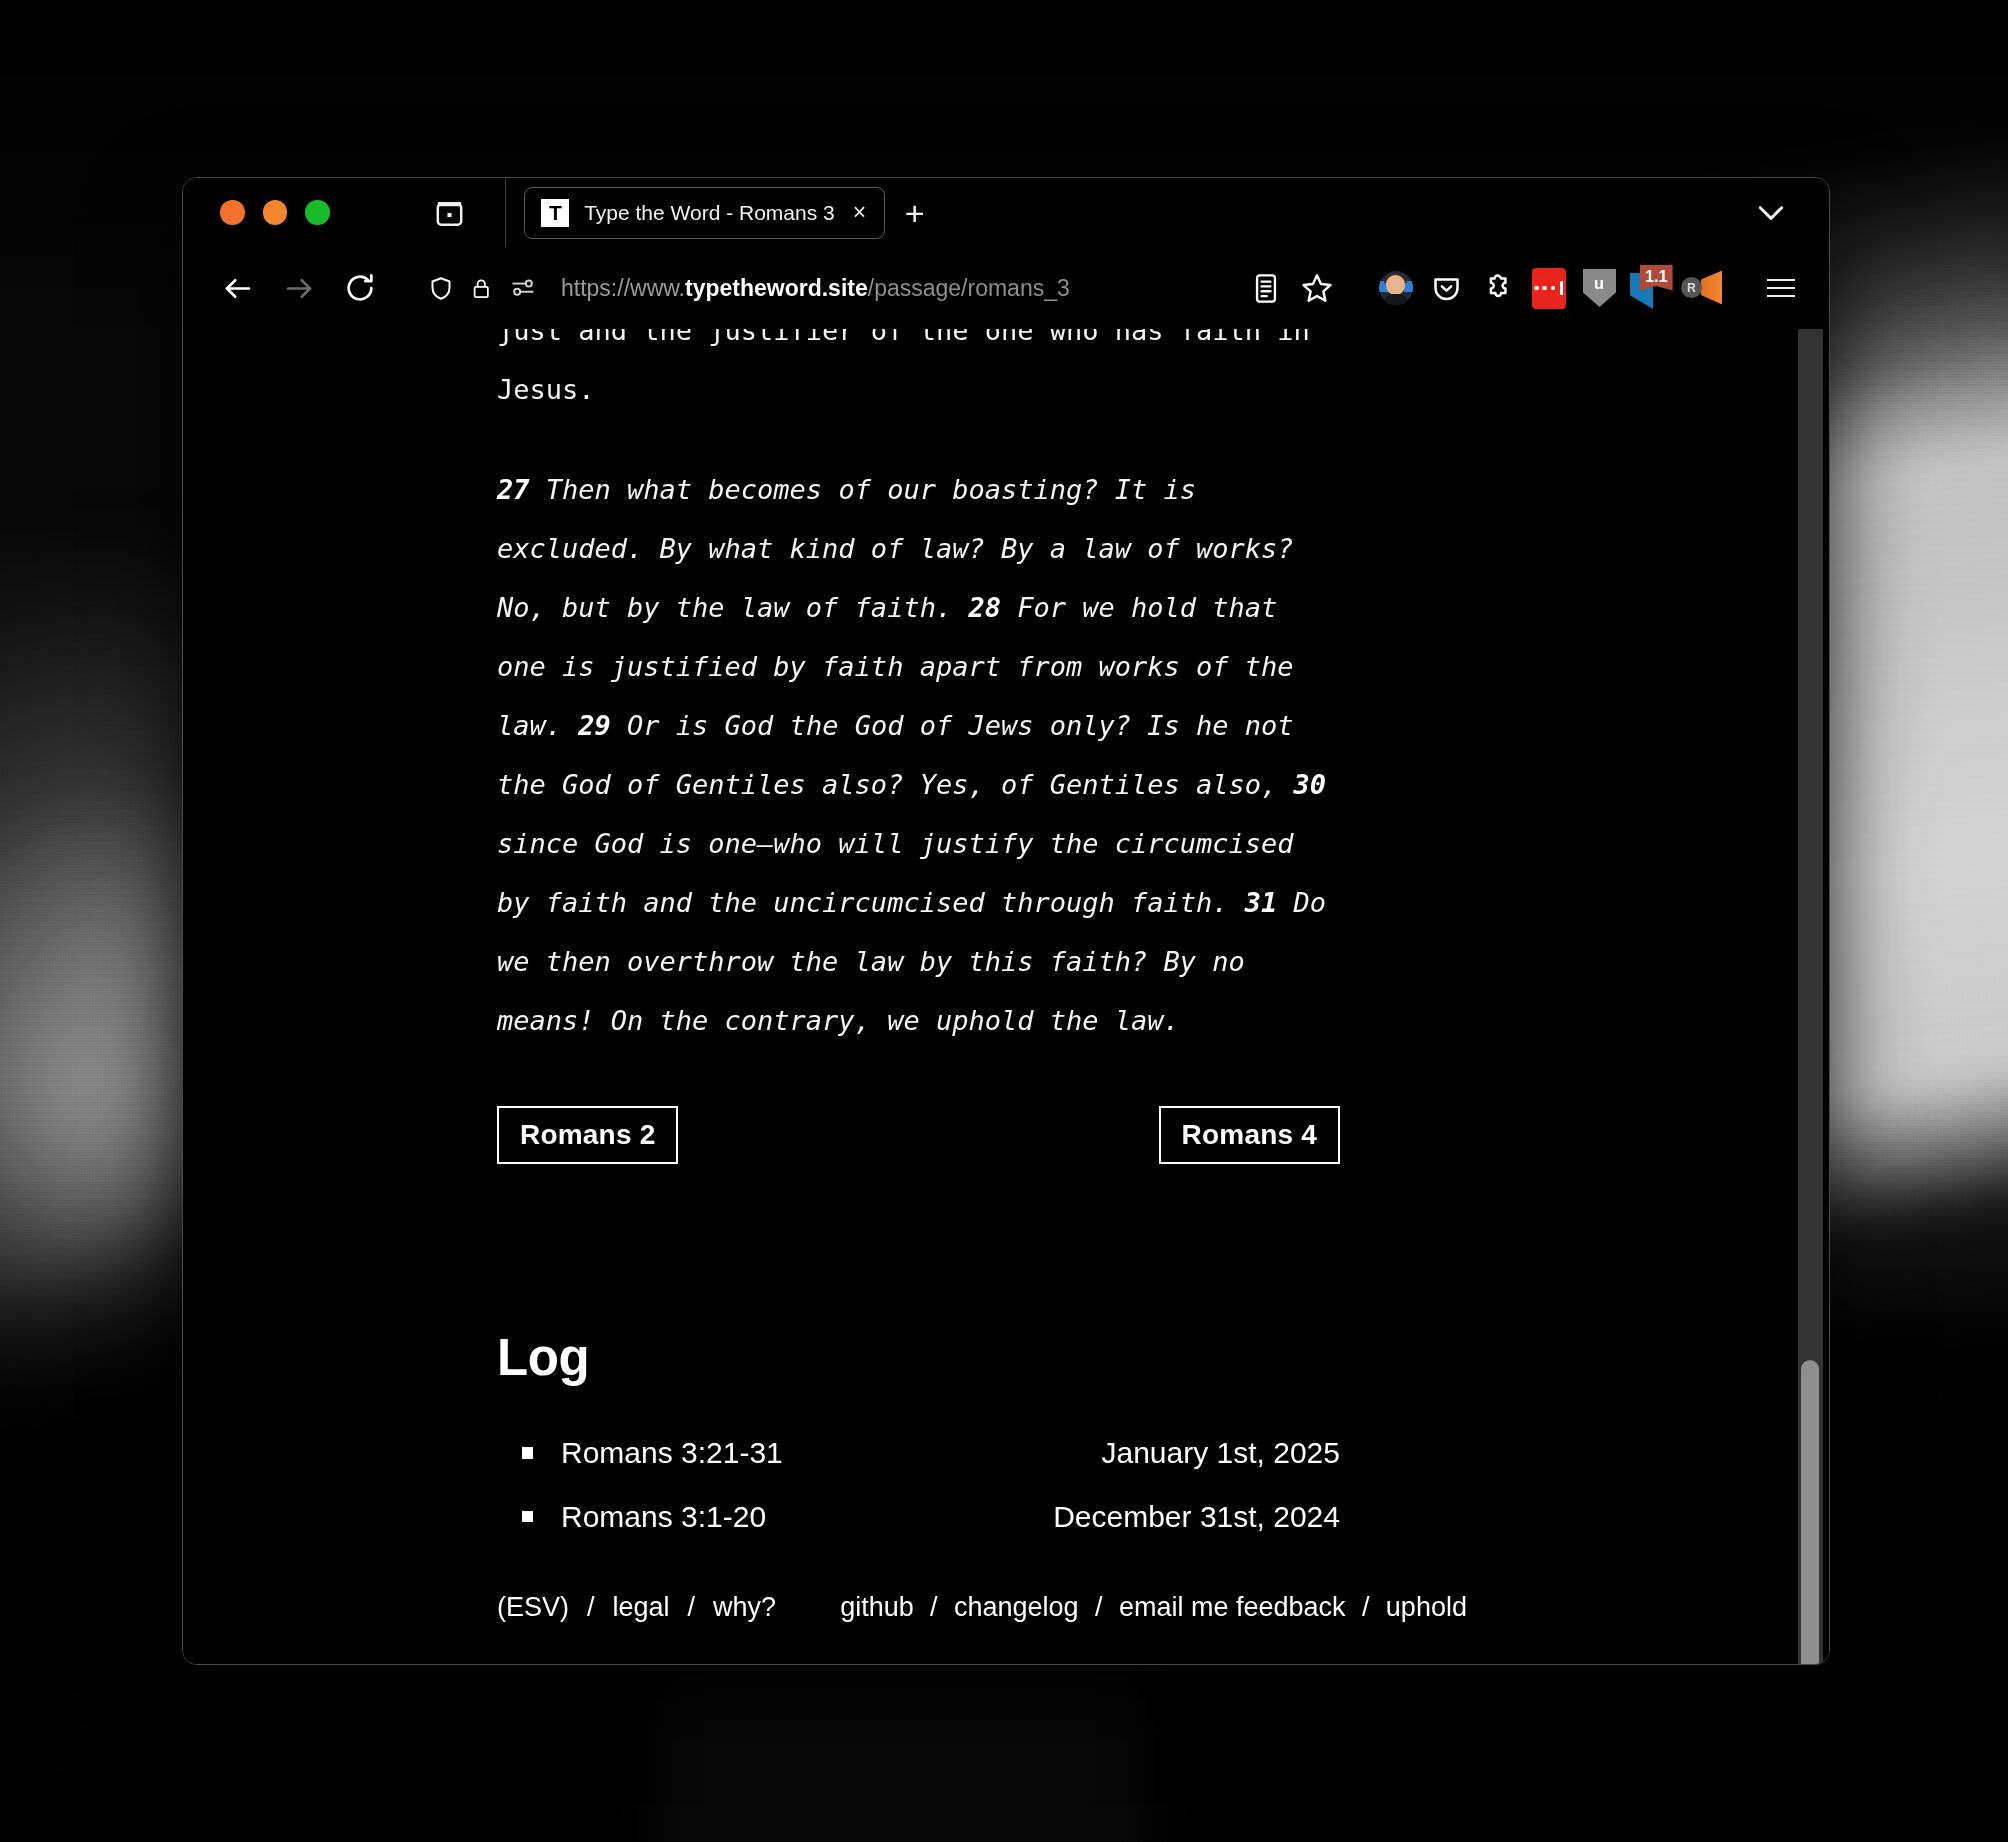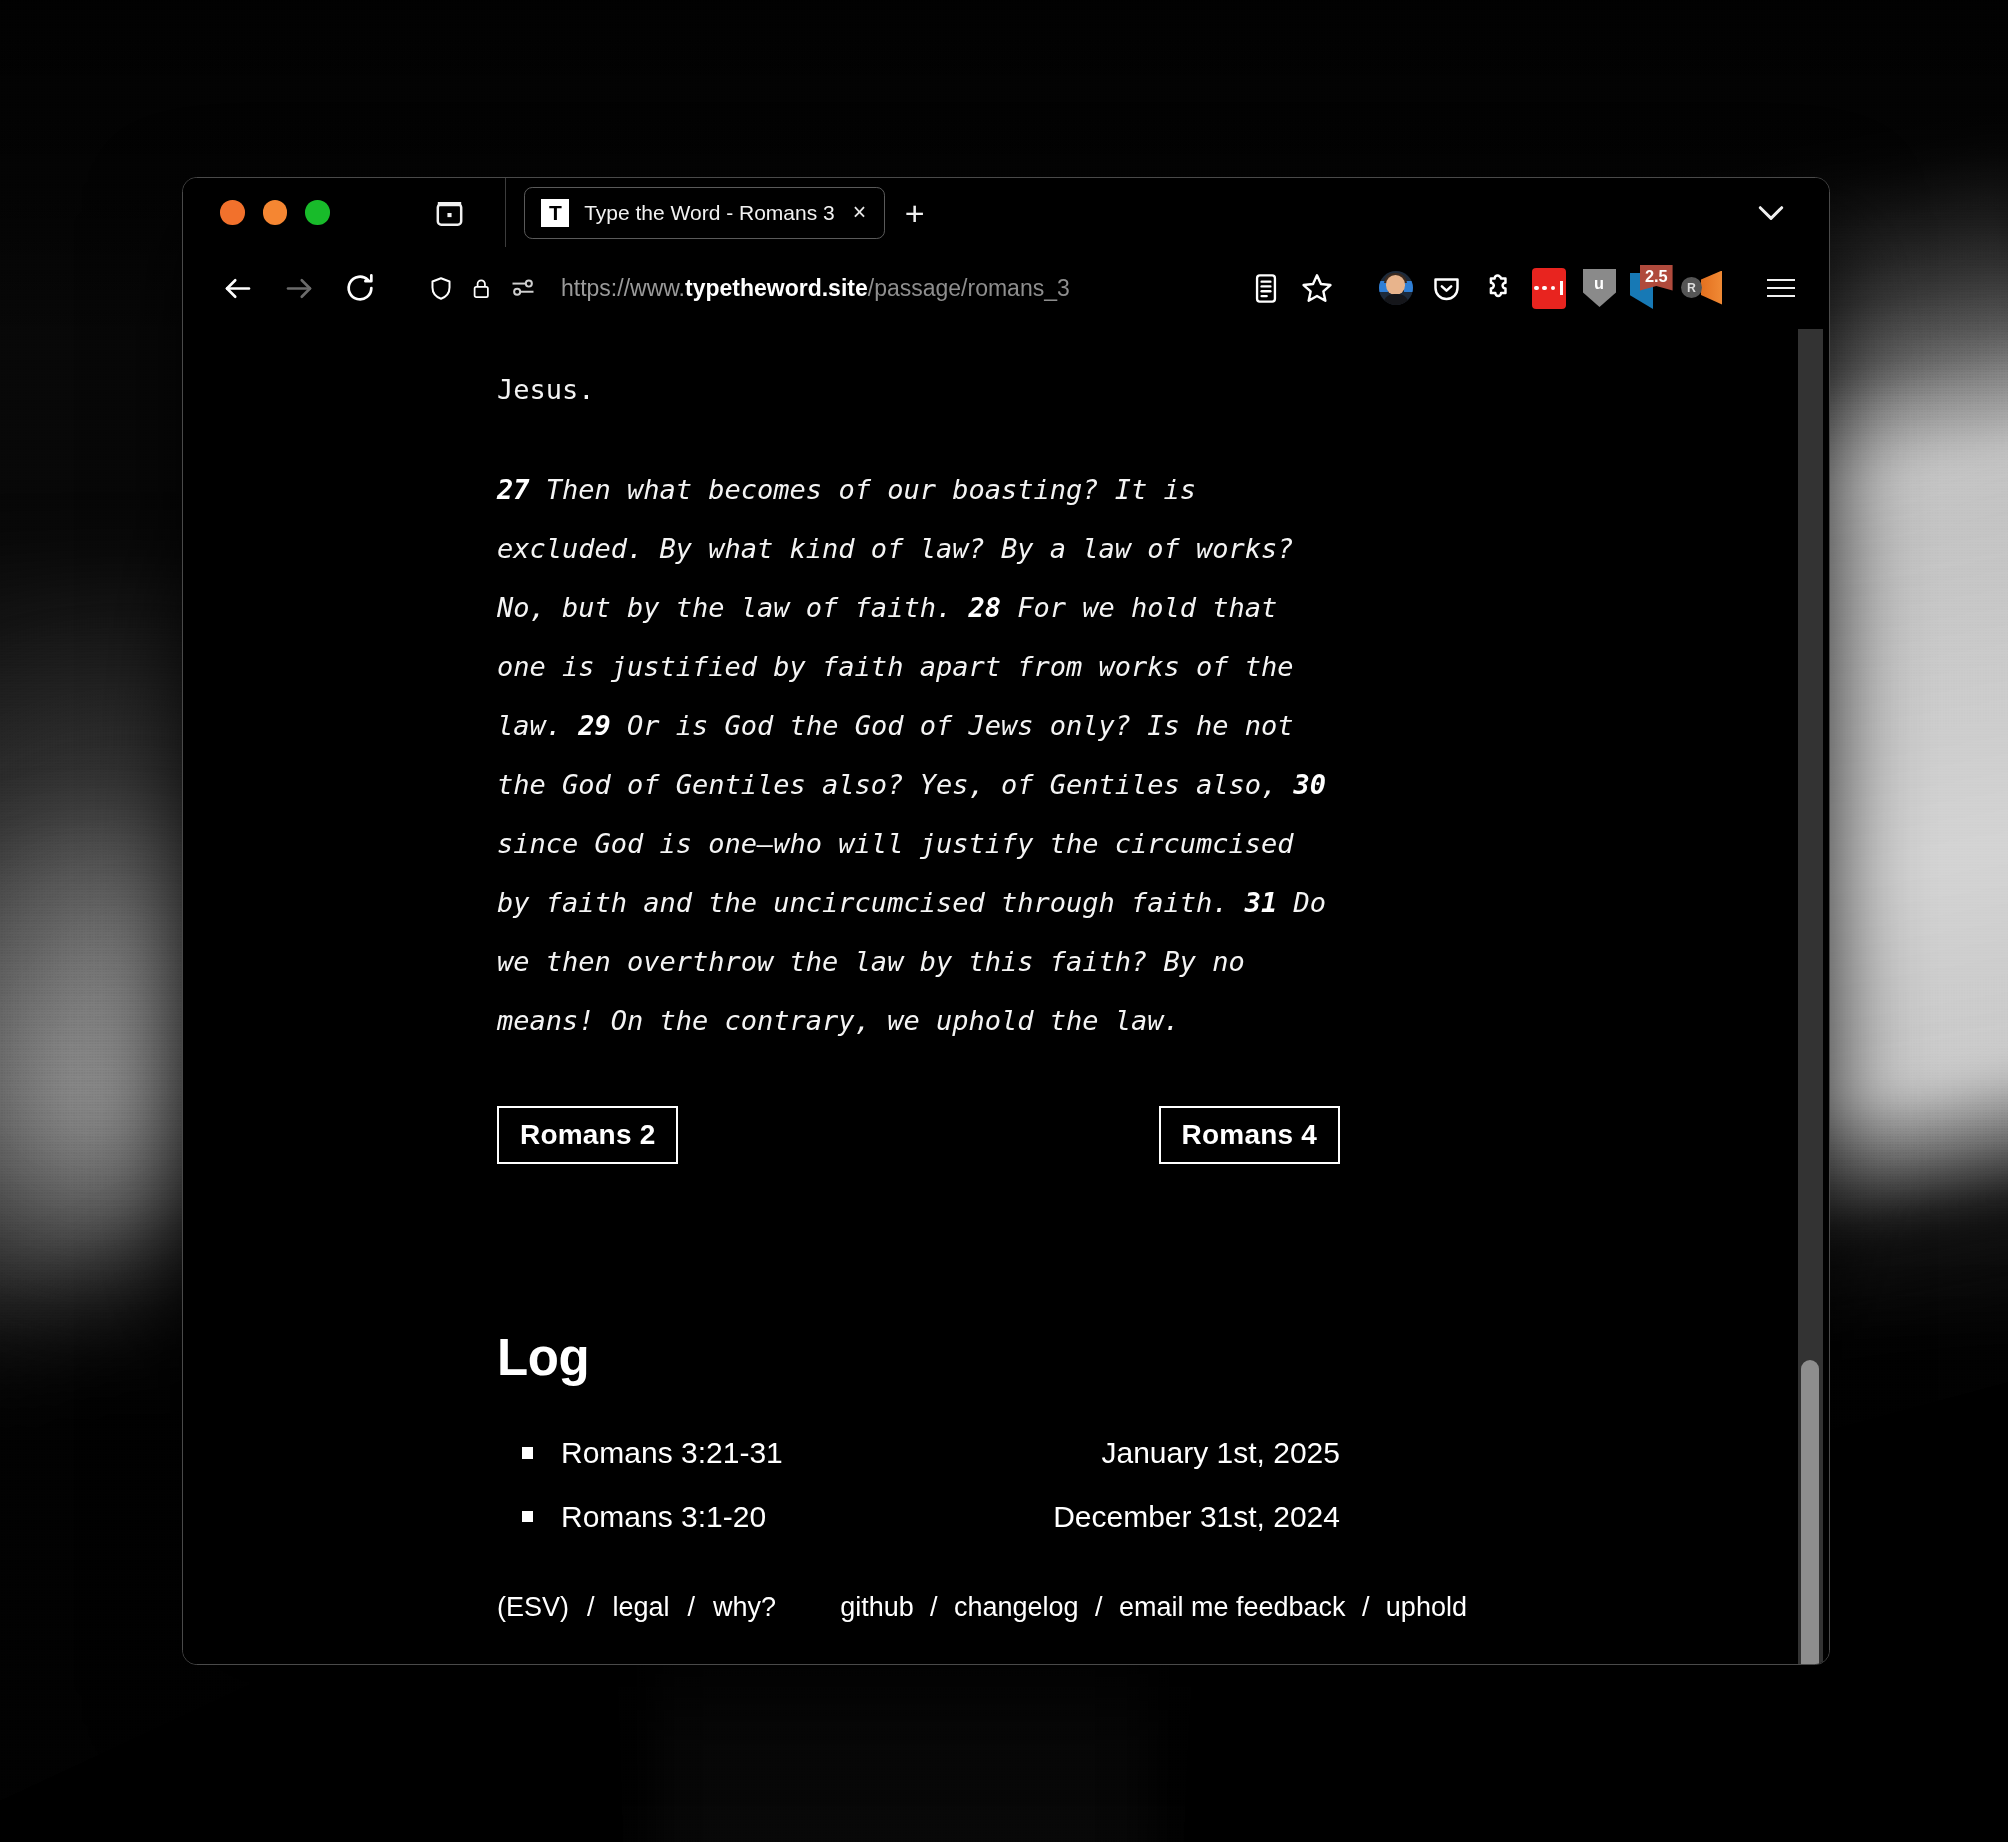--- a/index.html
+++ b/index.html
@@ -598,21 +598,21 @@
 
         <div class="tb-icon">
           <span class="ext-ublock">
               <span>n</span>
             </span>
         </div>
 
         <div class="tb-icon">
           <span class="ext-flag">
             <span class="blue"></span>
-            <span class="badge">2.5</span>
+            <span class="badge">1.1</span>
           </span>
         </div>
 
         <div class="tb-icon">
           <span class="ext-horn">
             <span class="cone"></span>
             <span class="circ">R</span>
           </span>
         </div>
 
@@ -625,20 +625,21 @@
               <span></span>
           </span>
         </div>
       </div>
     </div>
 
     <div class="page">
       <div class="page-inner">
 
         <div class="verse-body para-clipped">
+          <span>just and the justifier of the one who has faith in</span>
           <br>
           <span>Jesus.</span>
         </div>
 
         <div class="verse-body para"><span class="vnum">27</span> <span>Then what becomes of our boasting? It is excluded. By what kind of law? By a law of works? No, but by the law of faith.</span> <span class="vnum">28</span> <span>For we hold that one is justified by faith apart from works of the law.</span> <span class="vnum">29</span> <span>Or is God the God of Jews only? Is he not the God of Gentiles also? Yes, of Gentiles also,</span> <span class="vnum">30</span> <span>since God is one—who will justify the circumcised by faith and the uncircumcised through faith.</span> <span class="vnum">31</span> <span>Do we then overthrow the law by this faith? By no means! On the contrary, we uphold the law.</span></div>
 
         <div class="chapter-nav">
           <button class="chbtn">Romans 2</button>
           <button class="chbtn">Romans 4</button>
         </div>

